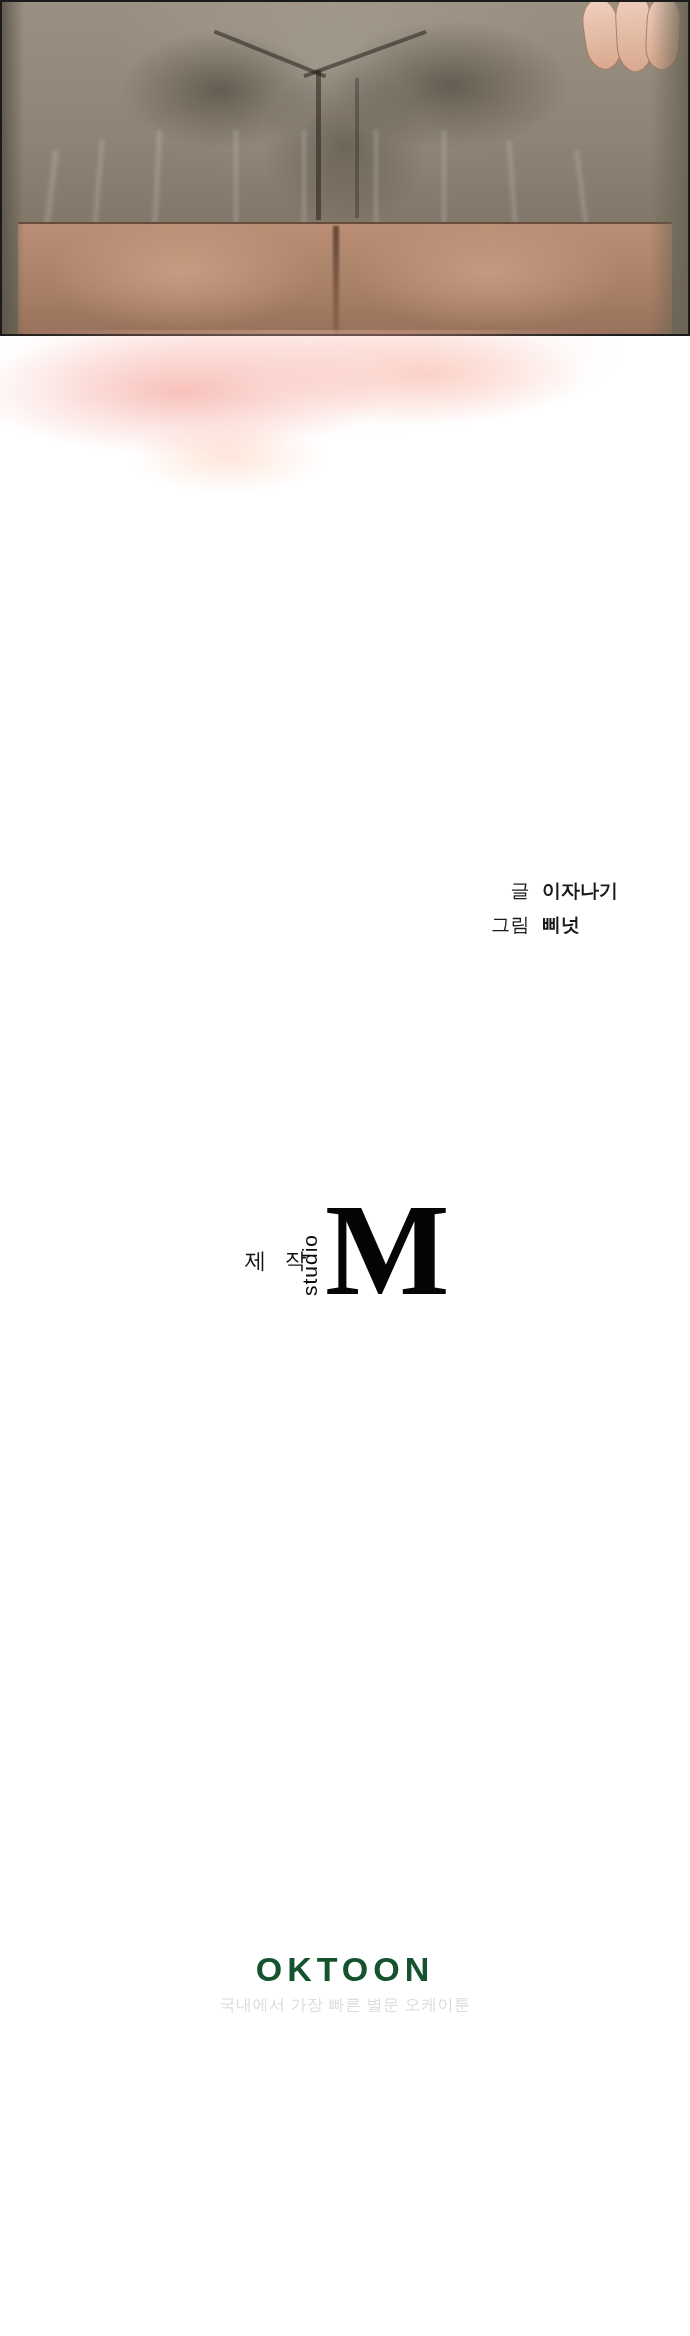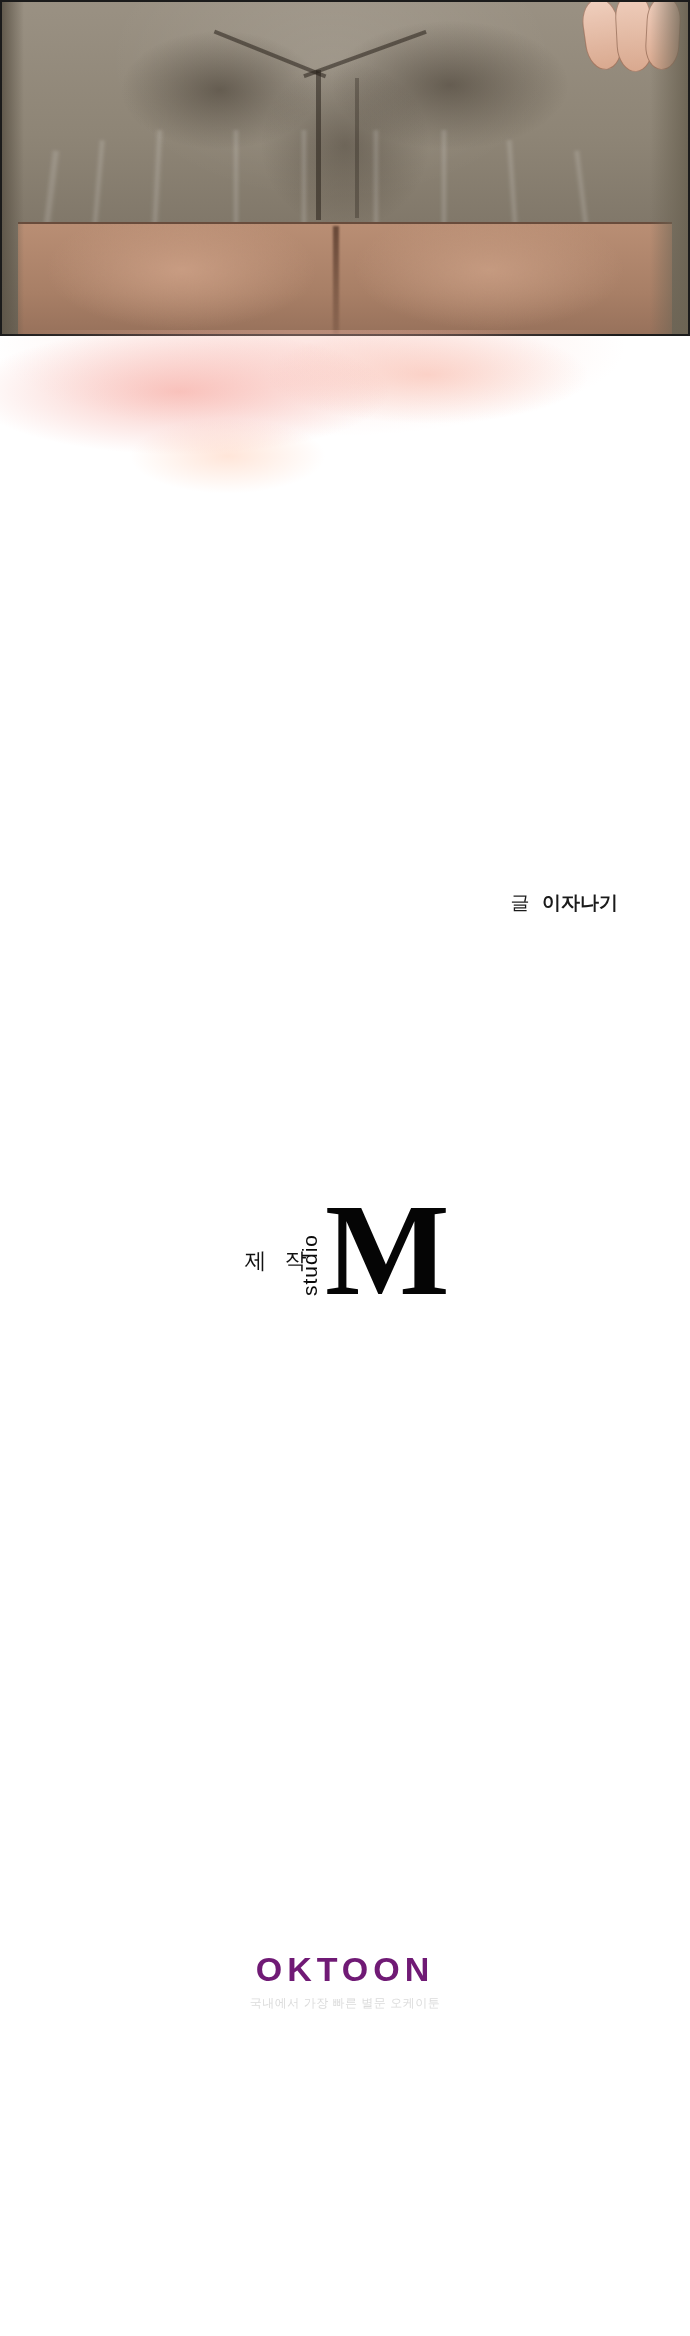--- a/index.html
+++ b/index.html
@@ -137,21 +137,20 @@
     line-height: 1.2;
   }
   .credit-role {
     font-weight: 400;
     letter-spacing: 0.5px;
   }
   .credit-name {
     font-weight: 700;
     min-width: 96px;
     text-align: left;
-    margin-top: 12px;
   }
 
   
   .studio {
     position: absolute;
     left: 0;
     top: 1190px;
     width: 690px;
     display: flex;
     justify-content: center;
@@ -202,25 +201,25 @@
     left: 0;
     top: 1950px;
     width: 690px;
     text-align: center;
     user-select: none;
   }
   .footer-logo {
     font-size: 34px;
     letter-spacing: 5px;
     font-weight: 700;
-    color: #701a75;
+    color: #14532d;
   }
   .footer-tag {
     margin-top: 6px;
-    font-size: 12px;
+    font-size: 16px;
     letter-spacing: 0.5px;
     color: #dcdcdc;
   }
 </style>
 </head>
 <body>
 
 <div class="page">
 
   <div class="panel">
@@ -259,20 +258,24 @@
     <div class="panel-border"></div>
   </div>
 
   <div class="glow"></div>
 
   <div class="credits">
     <div class="credit-row">
       <span class="credit-role">글</span>
       <span class="credit-name">이자나기</span>
     </div>
+    <div class="credit-row">
+      <span class="credit-role">그림</span>
+      <span class="credit-name">삐넛</span>
+    </div>
   </div>
 
   <div class="studio">
     <div class="studio-inner">
       <span class="studio-label">제 작</span>
       <span class="logo-mark">
         <span class="logo-m">M</span>
         <span class="logo-studio">studio</span>
       </span>
     </div>

